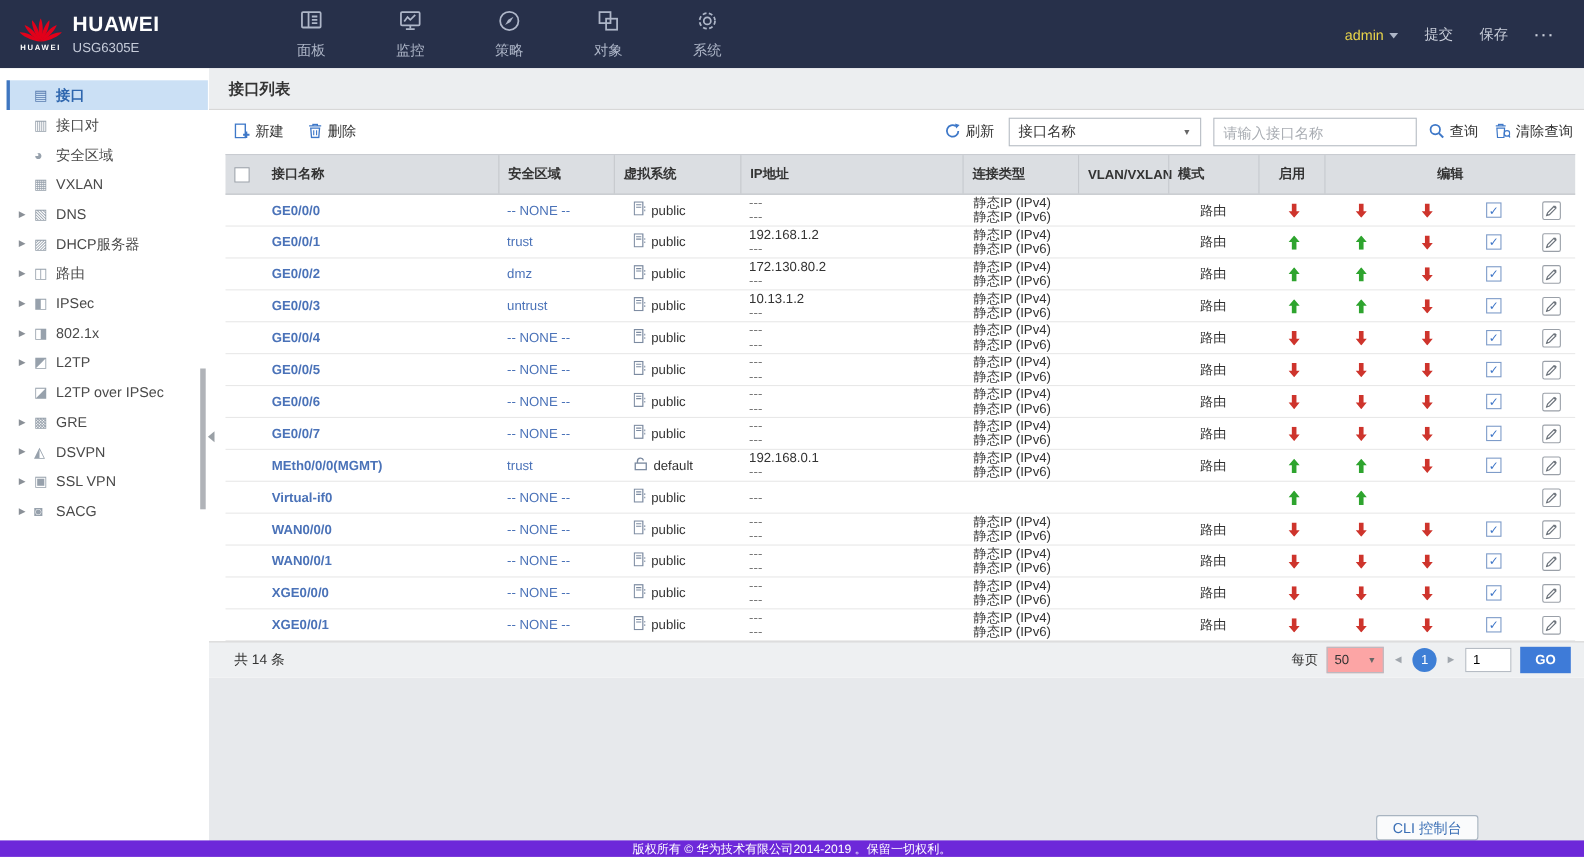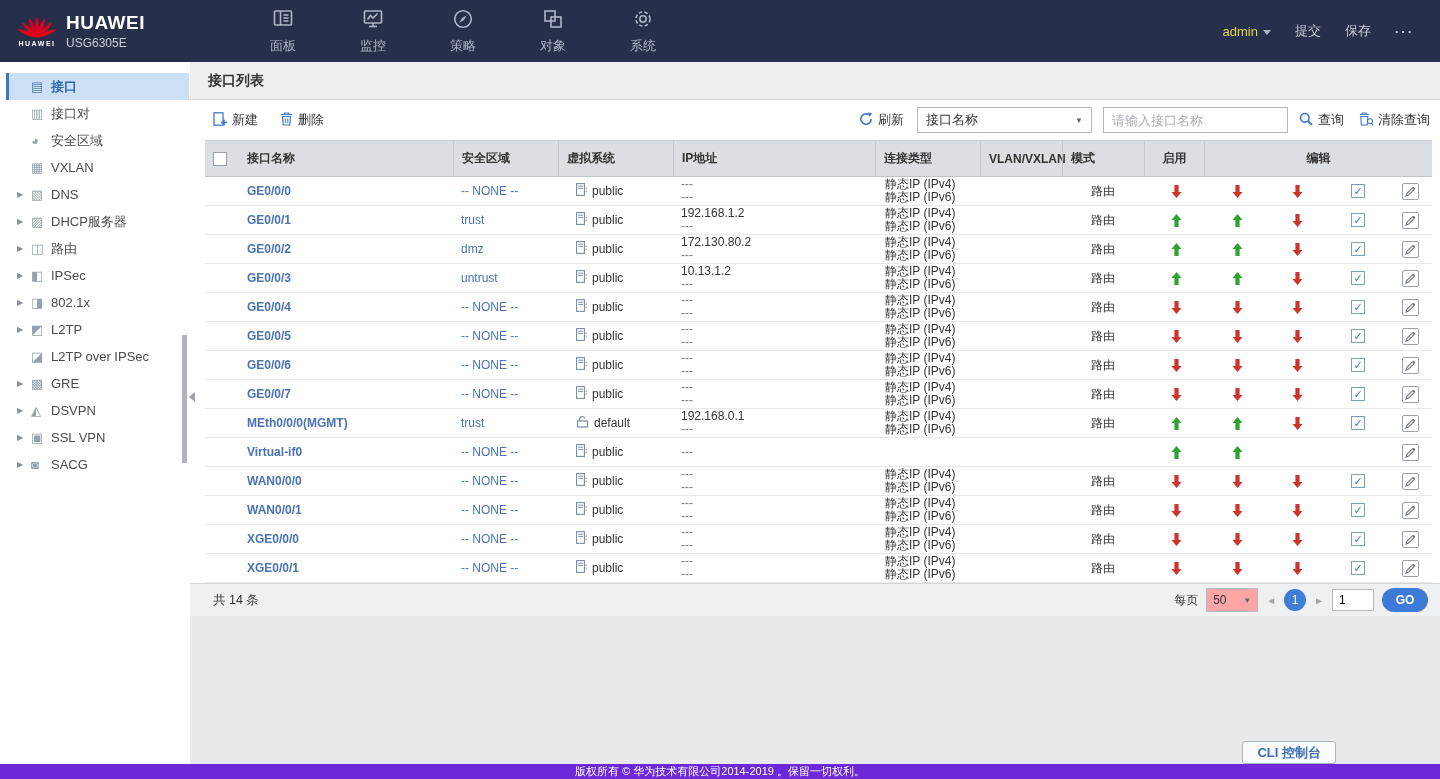--- a/index.html
+++ b/index.html
@@ -92,26 +92,26 @@
     padding:0 12px 0 23px; font-size:12.5px; color:#333; }
   .pag { margin-left:auto; display:flex; align-items:center; gap:8px; font-size:12px; }
   .pp-sel { width:52px; height:24px; border:1px solid #b6bcc4; background:#fca5a5; display:flex; align-items:center;
     padding:0 6px; cursor:pointer; }
   .pp-sel .cv { margin-left:auto; font-size:8px; color:#666; }
   .pg-arrow { color:#a0a6ad; font-size:10px; cursor:pointer; }
   .pg-cur { width:22px; height:22px; border-radius:50%; background:#3e7fd6; color:#fff; display:flex;
     align-items:center; justify-content:center; font-size:12px; cursor:pointer; }
   input.goto { width:42px; height:22px; border:1px solid #b6bcc4; text-align:left; padding:0 6px; font-size:12px;
     font-family:inherit; }
-  .go-btn { width:46px; height:24px; background:#3e7bd8; color:#fff; border:none; border-radius:12px;
+  .go-btn { width:46px; height:24px; background:#3e7bd8; color:#fff; border:none; border-radius:0;
     font-size:12px; font-weight:bold; cursor:pointer; font-family:inherit; }
 
   
-  .cli-btn { position:absolute; right:104px; bottom:15px; height:23px; padding:0 14px; background:#fafbfc;
-    border:1px solid #a8b4c0; border-radius:3px; color:#3b6fb5; font-size:13px; font-weight:bold;
+  .cli-btn { position:absolute; right:96px; bottom:15px; height:23px; padding:0 14px; background:#fafbfc;
+    border:1px solid #a8b4c0; border-radius:3px; color:#3b6fb5; font-size:13px; font-weight:normal;
     display:flex; align-items:center; cursor:pointer; }
   .copyright { position:absolute; left:-190px; right:0; bottom:0; height:15px; background:#6d28d9; color:#fff;
     font-size:11px; display:flex; align-items:center; justify-content:center; }
 </style>
 </head>
 <body>
 
 <header class="topbar">
   <div class="logo-block">
     <div class="fan">

